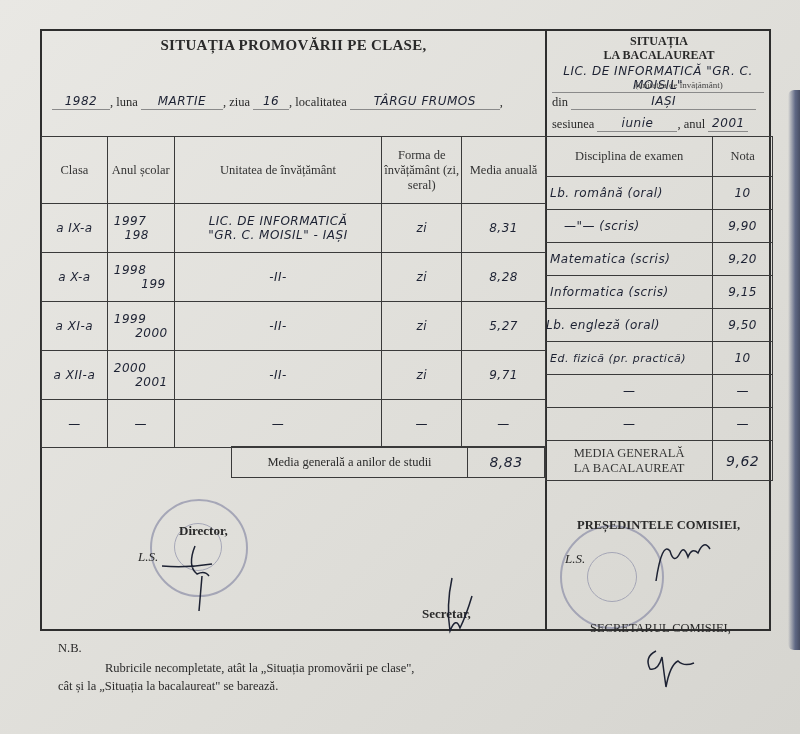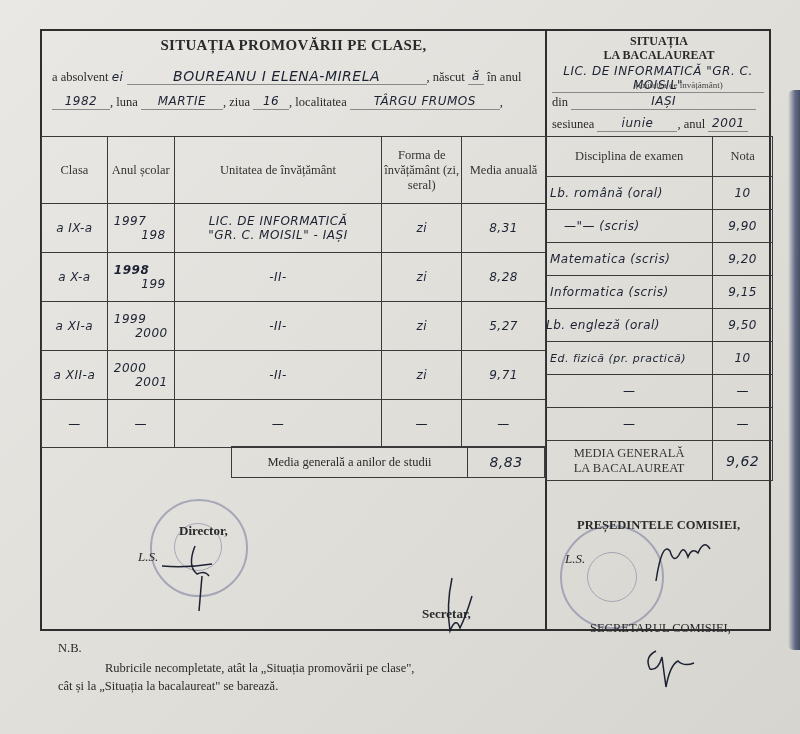--- a/index.html
+++ b/index.html
@@ -41,27 +41,20 @@
 </head>
 <body>
 
 <div class="shadow-right"></div>
 
 <div class="sheet">
   <div class="divider-v"></div>
 
   <div class="title">SITUAȚIA PROMOVĂRII PE CLASE,</div>
 
-  <div class="line-row" style="left:10px; top:37px;">
-    <span>a absolvent</span>
-    <span class="hw">ei</span>
-    <span class="fill hw hw-big" style="width:300px;">BOUREANU I ELENA-MIRELA</span><span>, născut</span>
-    <span class="fill hw" style="width:16px;">ă</span>
-    <span>în anul</span>
-  </div>
 
   <div class="line-row" style="left:10px; top:62px;">
     <span class="fill hw" style="width:58px;">1982</span><span>, luna</span>
     <span class="fill hw" style="width:82px;">MARTIE</span><span>, ziua</span>
     <span class="fill hw" style="width:36px;">16</span><span>, localitatea</span>
     <span class="fill hw" style="width:150px;">TÂRGU FRUMOS</span><span>,</span>
   </div>
 
 
   <table class="grid" style="left:-1px; top:105px; width:505px;">
@@ -77,33 +70,33 @@
       <td class="hdr">Clasa</td>
       <td class="hdr">Anul școlar</td>
       <td class="hdr">Unitatea de învățământ</td>
       <td class="hdr">Forma de învățământ (zi, seral)</td>
       <td class="hdr">Media anuală</td>
     </tr>
     <tr style="height:49px;">
       <td class="hw">a IX-a</td>
       <td class="hw">
             <div style="text-align:left;padding-left:6px;">1997</div>
-            <div style="text-align:right;padding-right:8px;">198</div>
+            <div style="padding-right:8px;">198</div>
           </td>
       <td class="hw">
             <div>LIC. DE INFORMATICĂ</div>
             <div>"GR. C. MOISIL" - IAȘI</div>
           </td>
       <td class="hw">zi</td>
       <td class="hw">8,31</td>
     </tr>
     <tr style="height:49px;">
       <td class="hw">a X-a</td>
       <td class="hw">
-            <div style="text-align:left;padding-left:6px;font-weight:bold;">1998</div>
+            <div style="text-align:left;padding-left:6px;">1998</div>
             <div style="text-align:right;padding-right:8px;">199</div>
           </td>
       <td class="hw">-II-</td>
       <td class="hw">zi</td>
       <td class="hw">8,28</td>
     </tr>
     <tr style="height:49px;">
       <td class="hw">a XI-a</td>
       <td class="hw">
             <div style="text-align:left;padding-left:6px;">1999</div>

